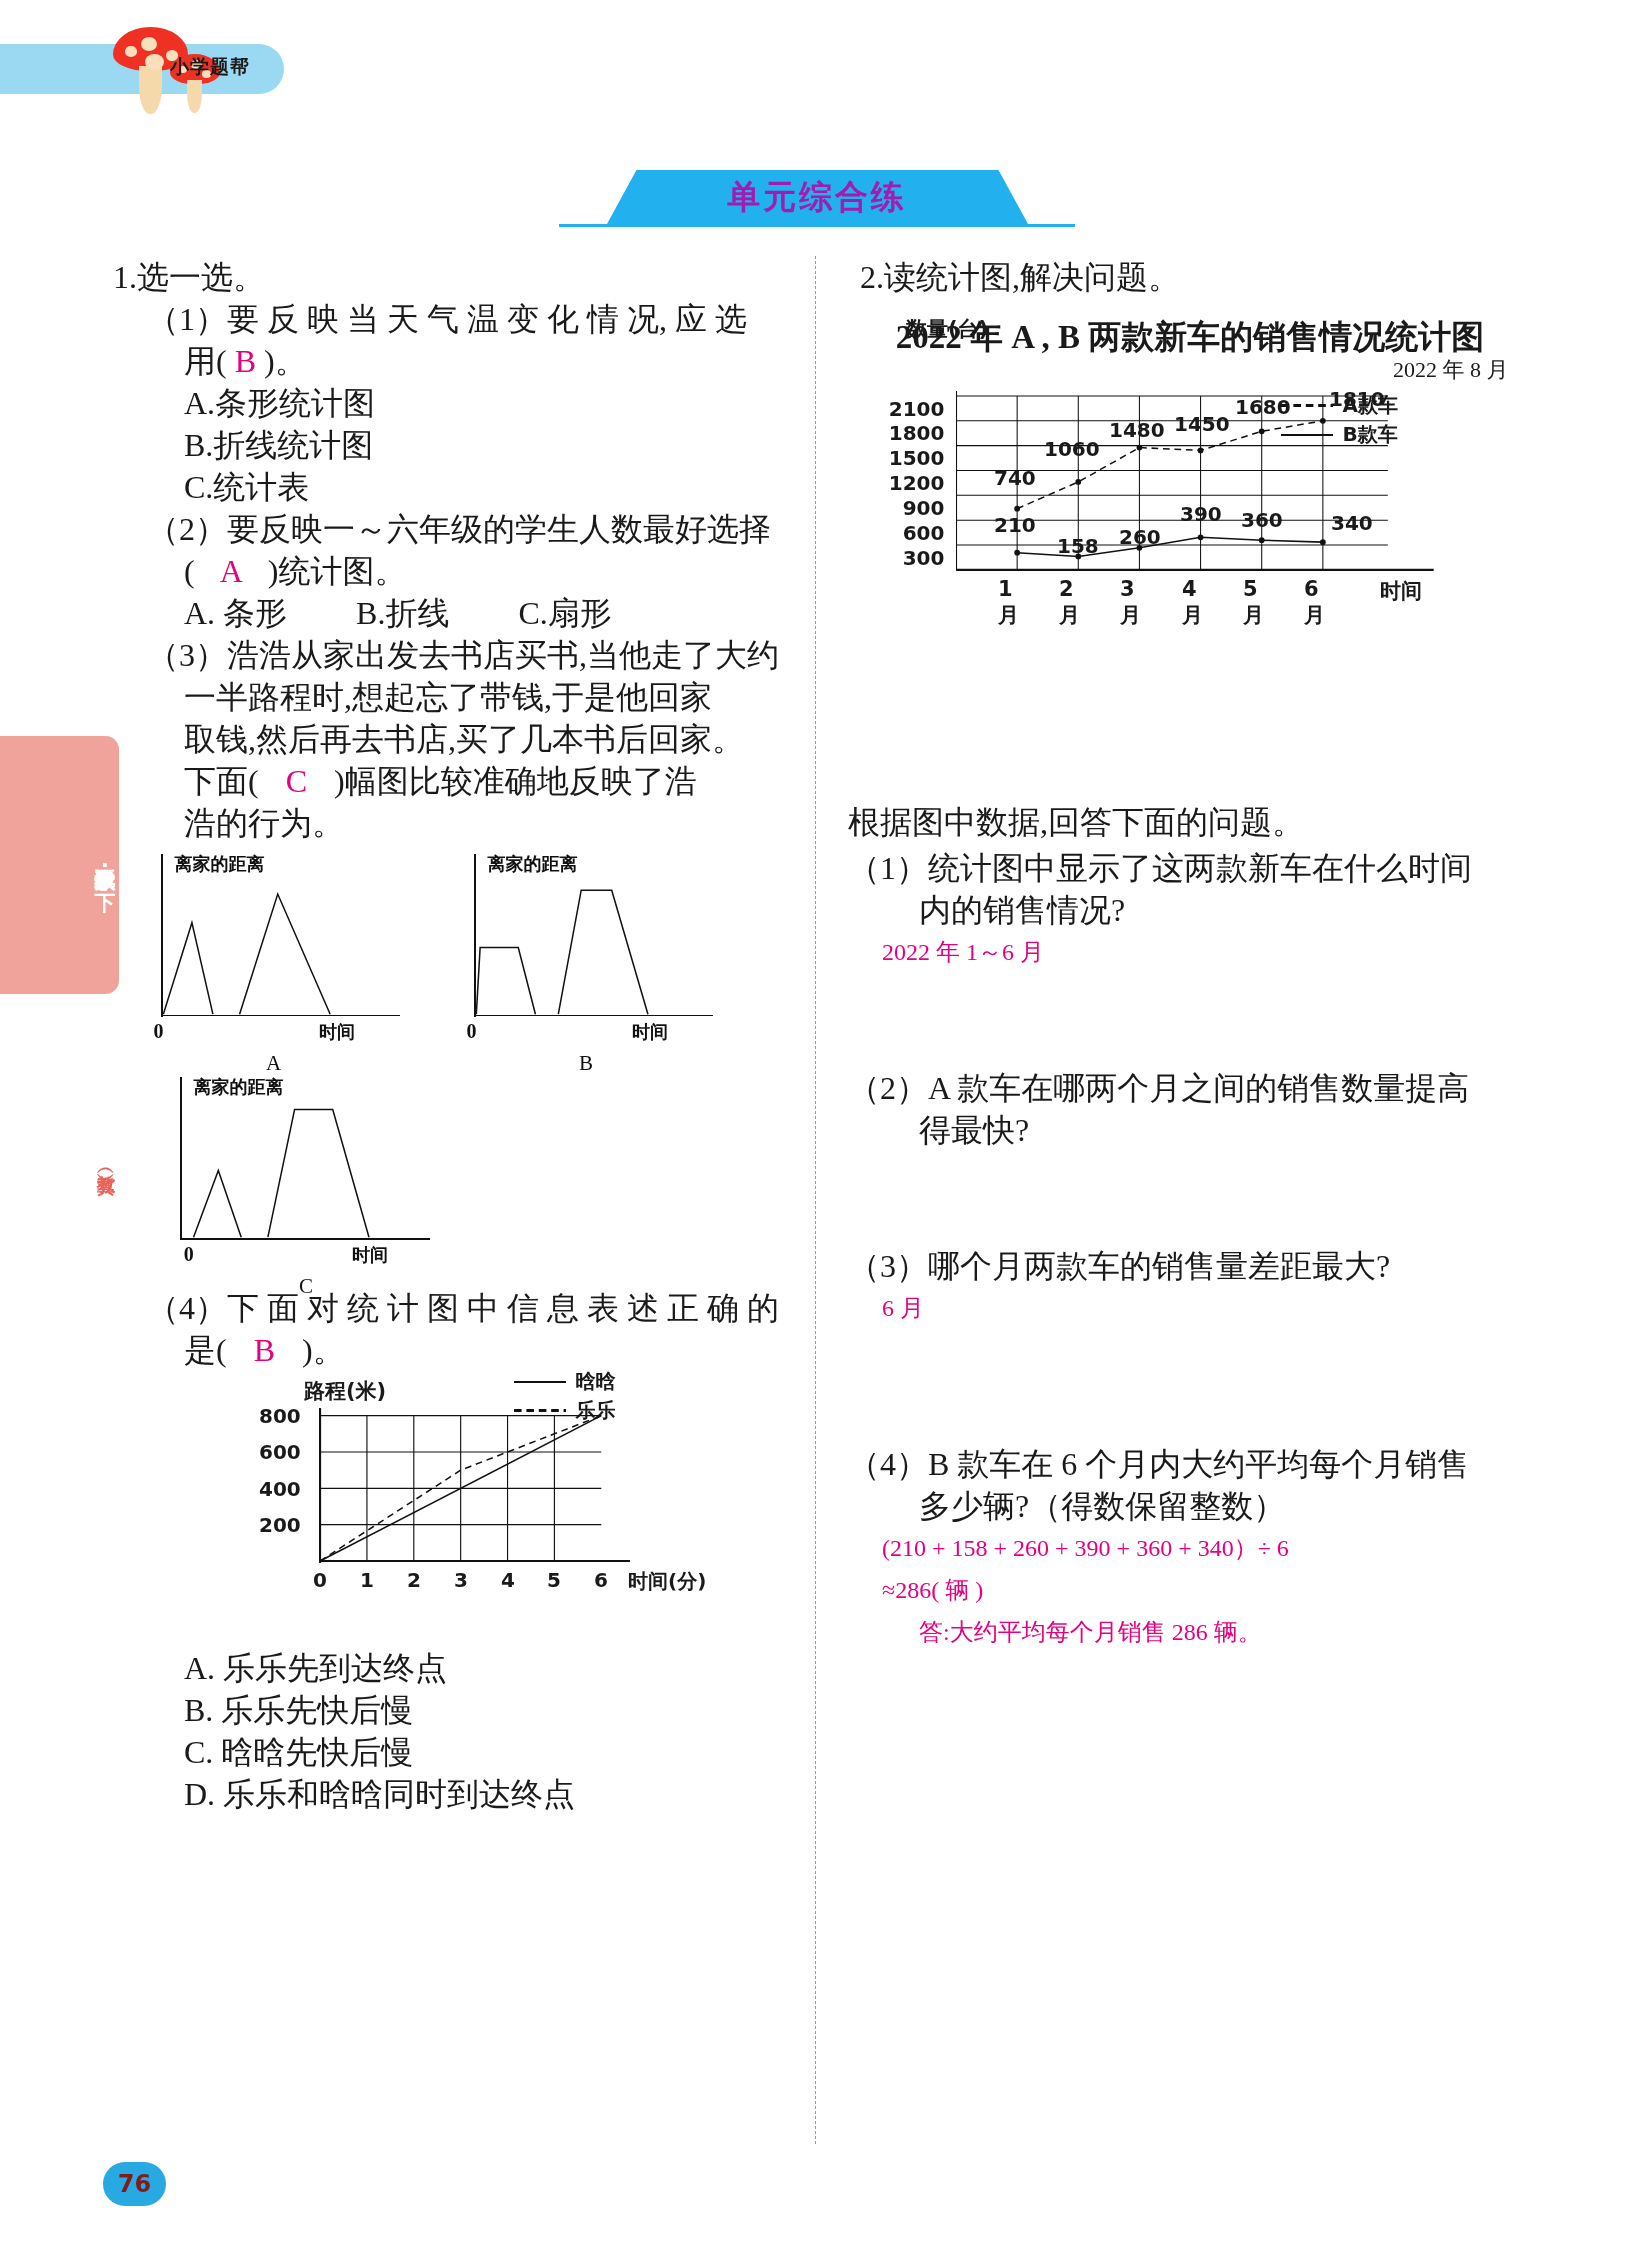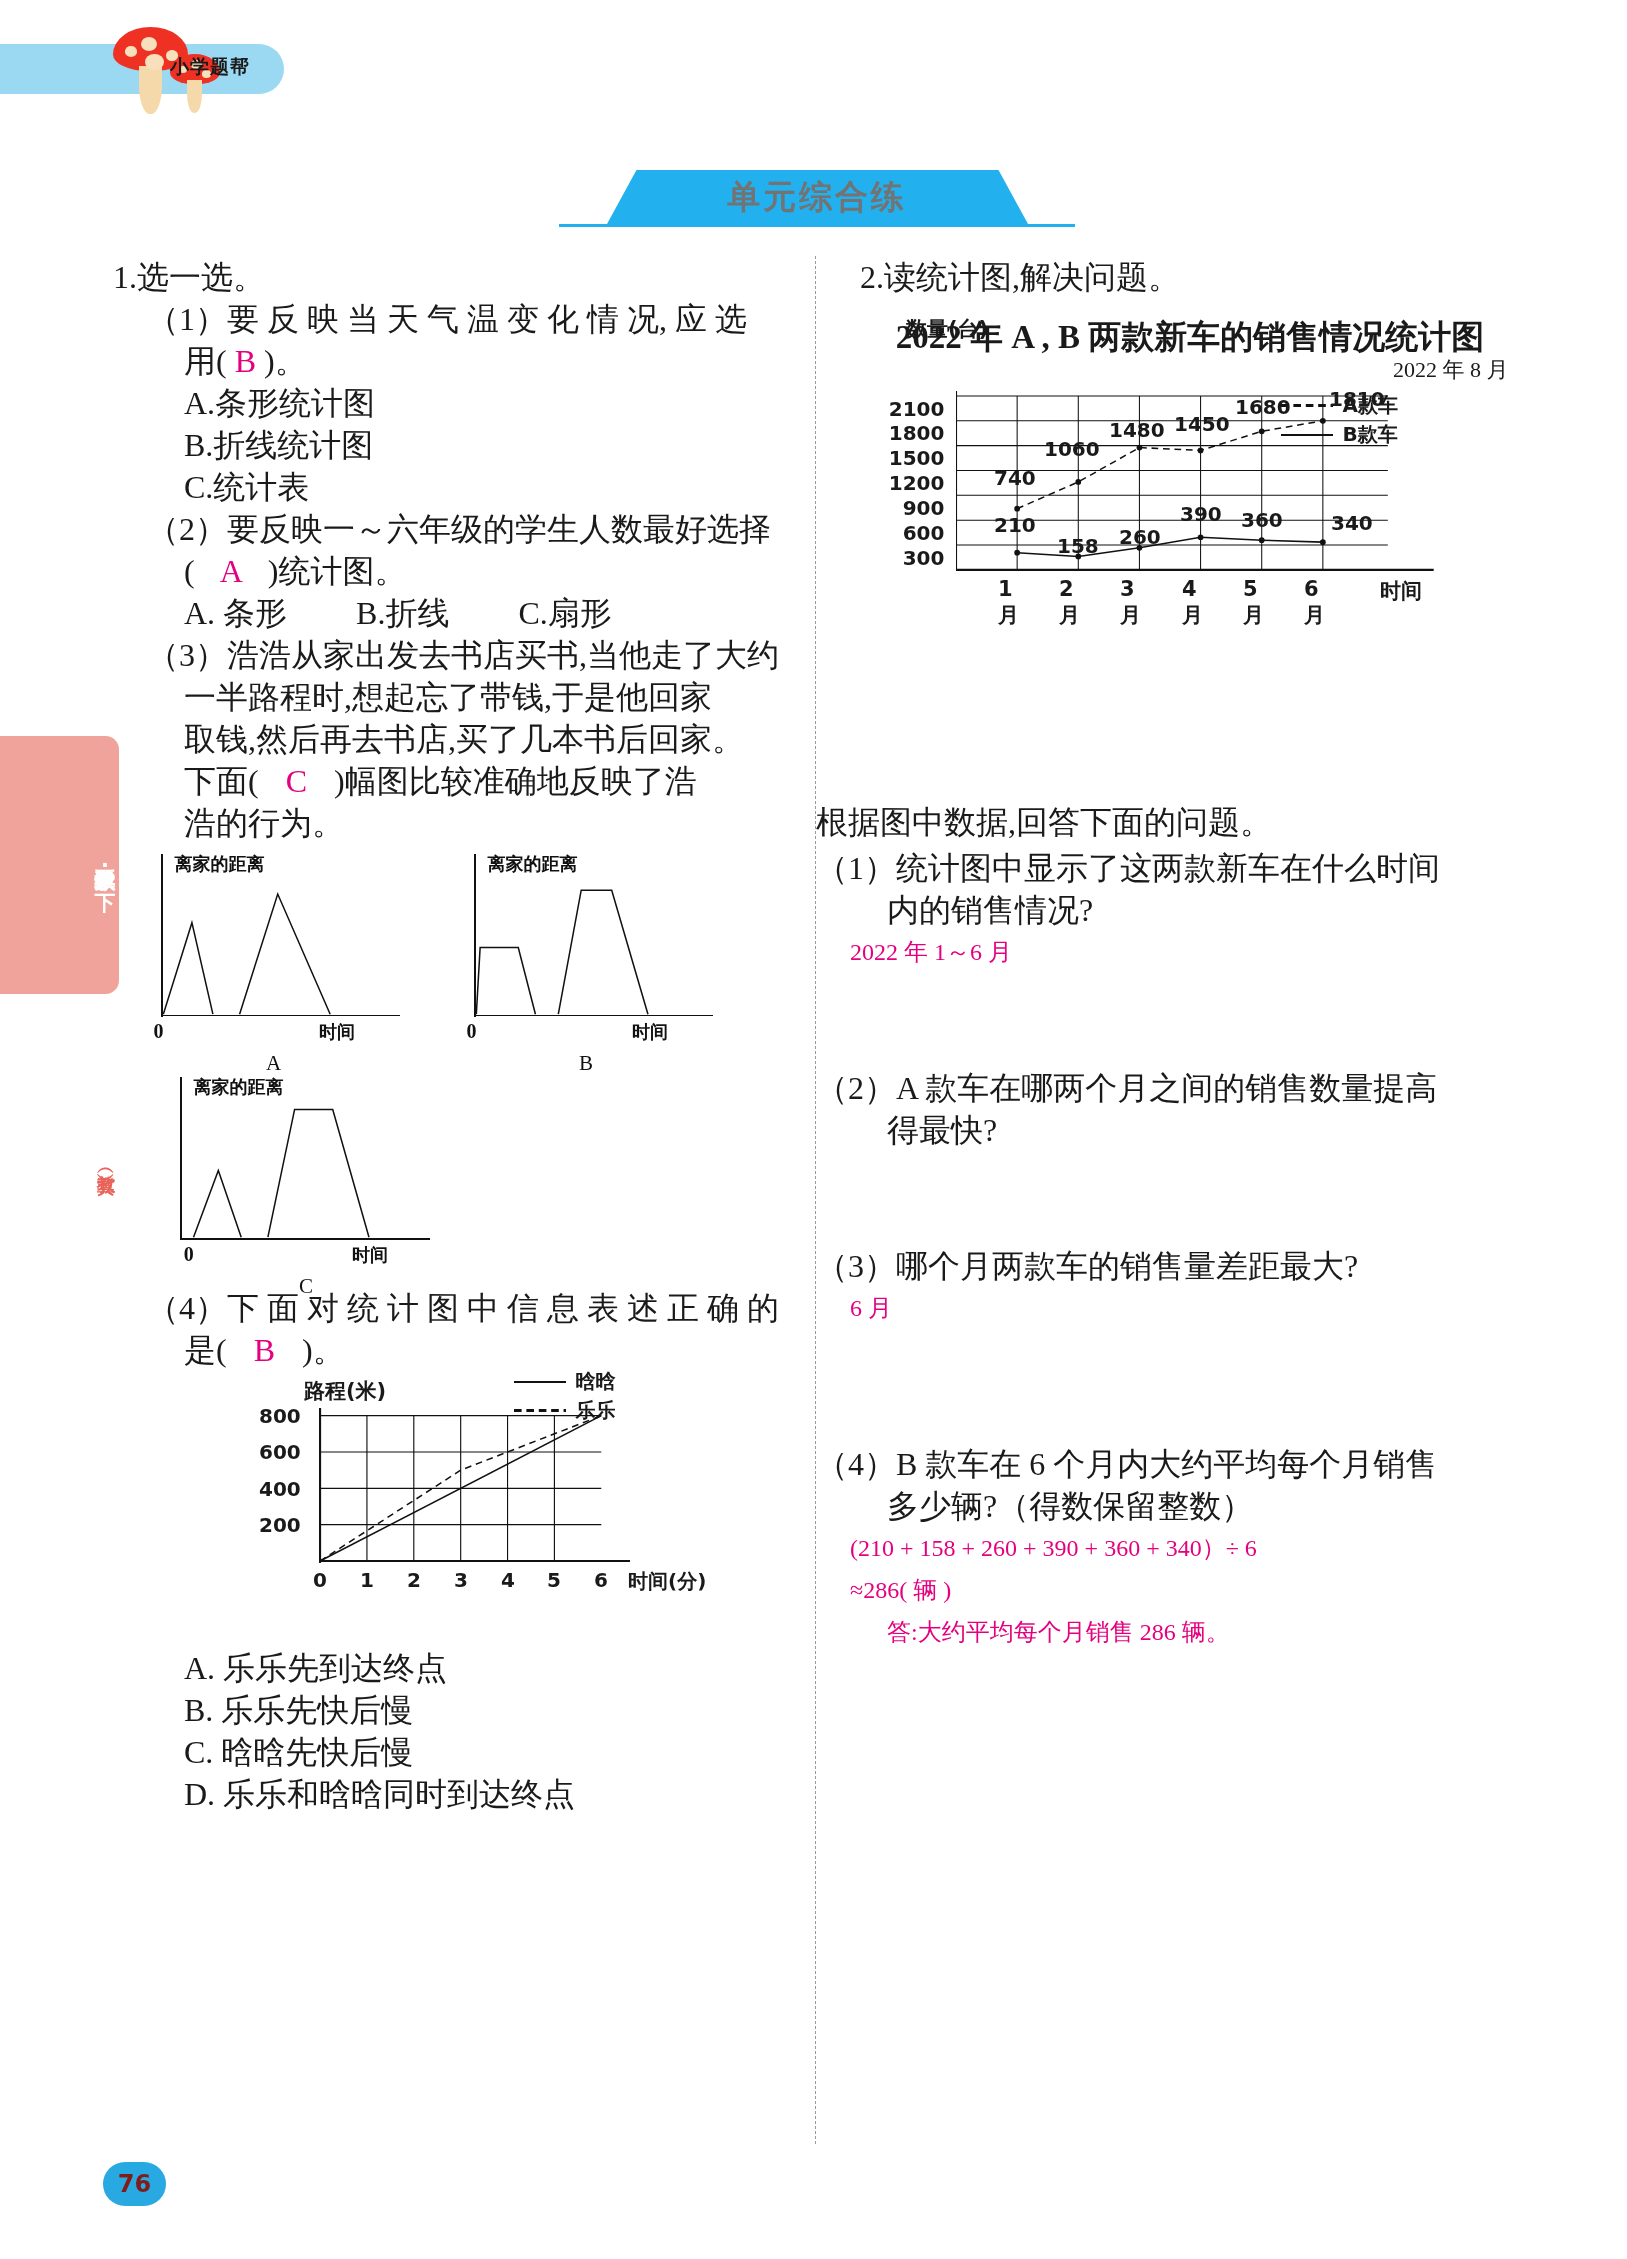--- a/index.html
+++ b/index.html
@@ -34,21 +34,21 @@
   #mush2 .dot.d2{left:21px;top:5.7px;width:10.5px;height:9.6px;}
   #mush2 .dot.d3{left:32px;top:16.3px;width:8.6px;height:7.6px;}
 
   
   #titlewrap{position:absolute;left:559px;top:170px;width:516px;height:59px;}
   #titleshape{position:absolute;left:48px;top:0;width:421px;height:54px;
     background:#22b0ee;clip-path:polygon(7% 0,93% 0,100% 100%,0 100%);
     border-radius:5.7px 5.7px 0 0;}
   #titletext{position:absolute;left:0;top:3.8px;width:516px;text-align:center;
     font-family:"DejaVu Sans","Liberation Sans",sans-serif;
-    font-size:33px;font-weight:700;color:#737373;letter-spacing:2.9px;line-height:46px;}
+    font-size:33px;font-weight:700;color:#a21caf;letter-spacing:2.9px;line-height:46px;}
   #titlerule{position:absolute;left:0;top:54px;width:516px;height:2.9px;background:#22b0ee;}
 
   
   #sidetab{position:absolute;left:0;top:736px;width:119px;height:258px;
     background:#f0a39a;border-radius:0 13.4px 13.4px 0;}
   #sidetabtext{position:absolute;left:0;top:755px;width:119px;text-align:center;
     font-family:"DejaVu Sans","Liberation Sans",sans-serif;
     font-size:21px;font-weight:700;color:#fff;line-height:29px;
     writing-mode:vertical-rl;text-orientation:upright;height:220px;
     display:flex;justify-content:center;}
@@ -390,21 +390,21 @@
     <div style="position:absolute;left:42px">1月</div>
     <div style="position:absolute;left:103px">2月</div>
     <div style="position:absolute;left:164px">3月</div>
     <div style="position:absolute;left:226px">4月</div>
     <div style="position:absolute;left:287px">5月</div>
     <div style="position:absolute;left:348px">6月</div>
     <div style="position:absolute;left:424px;white-space:nowrap">时间</div>
   </div>
 </div>
 
-<div style="position:absolute;left:816px;top:801px;width:669px">
+<div style="position:absolute;left:848px;top:801px;width:669px">
   <div class="qline">根据图中数据,回答下面的问题。</div>
 
   <div class="qline" style="margin-top:3.8px">
     <span>（1）</span><span>统计图中显示了这两款新车在什么时间</span>
   </div>
   <div class="qline indent2">内的销售情况?</div>
   <div class="ansline indent1">2022 年 1～6 月</div>
 
   <div class="qline" style="margin-top:94px">
     <span>（2）</span><span>A 款车在哪两个月之间的销售数量提高</span>

